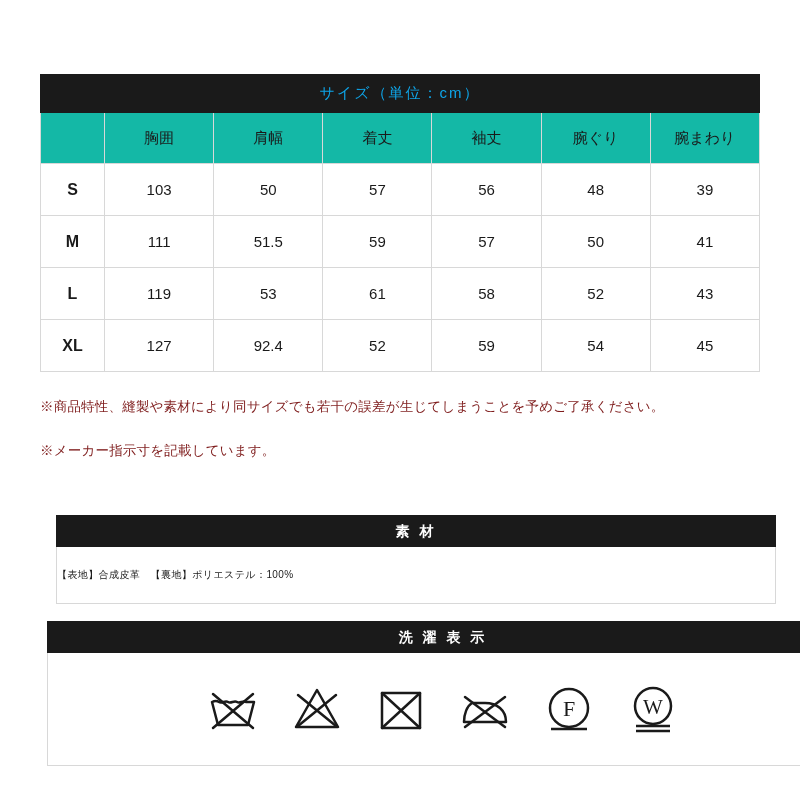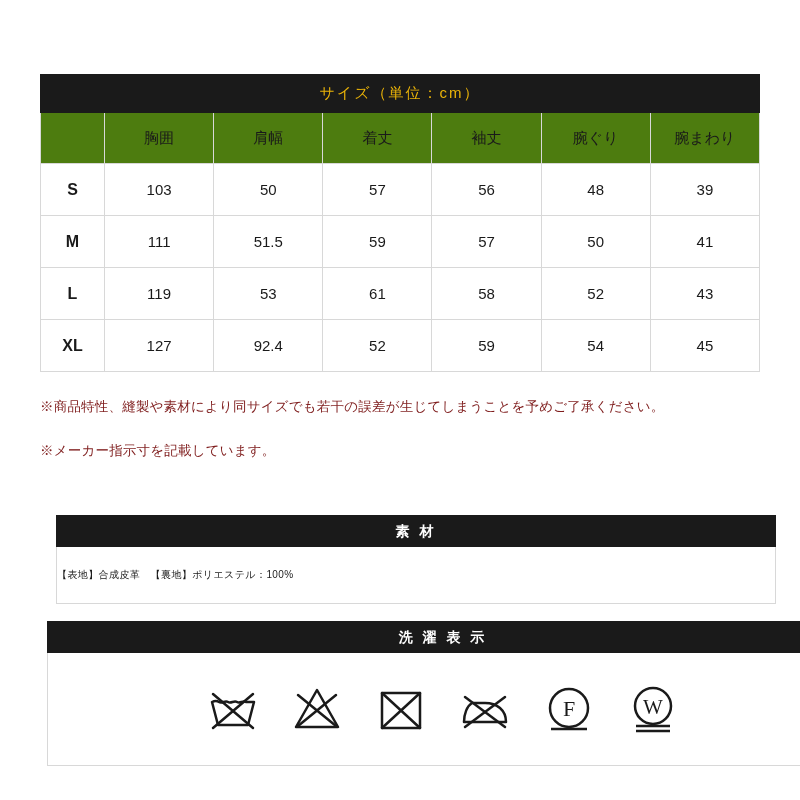--- a/index.html
+++ b/index.html
@@ -36,30 +36,30 @@
   table.size-table th,
   table.size-table td {
     border: 1px solid #d8d8d8;
     text-align: center;
     vertical-align: middle;
     font-size: 15px;
     font-weight: normal;
   }
   .size-title-cell {
     background: #1a1a1a;
-    color: #eab308;
+    color: #0ea5e9;
     height: 35px;
     font-size: 15px;
     font-weight: bold;
     letter-spacing: 2px;
     border: 1px solid #1a1a1a !important;
   }
   .head-row th {
     height: 48px;
-    background: #4d7c0f;
+    background: #14b8a6;
     font-weight: bold;
     font-size: 15px;
     color: #1a1a1a;
   }
   .head-row th.corner {
     border-left: 1px solid #d8d8d8;
   }
   .body-row td,
   .body-row th {
     height: 49px;

